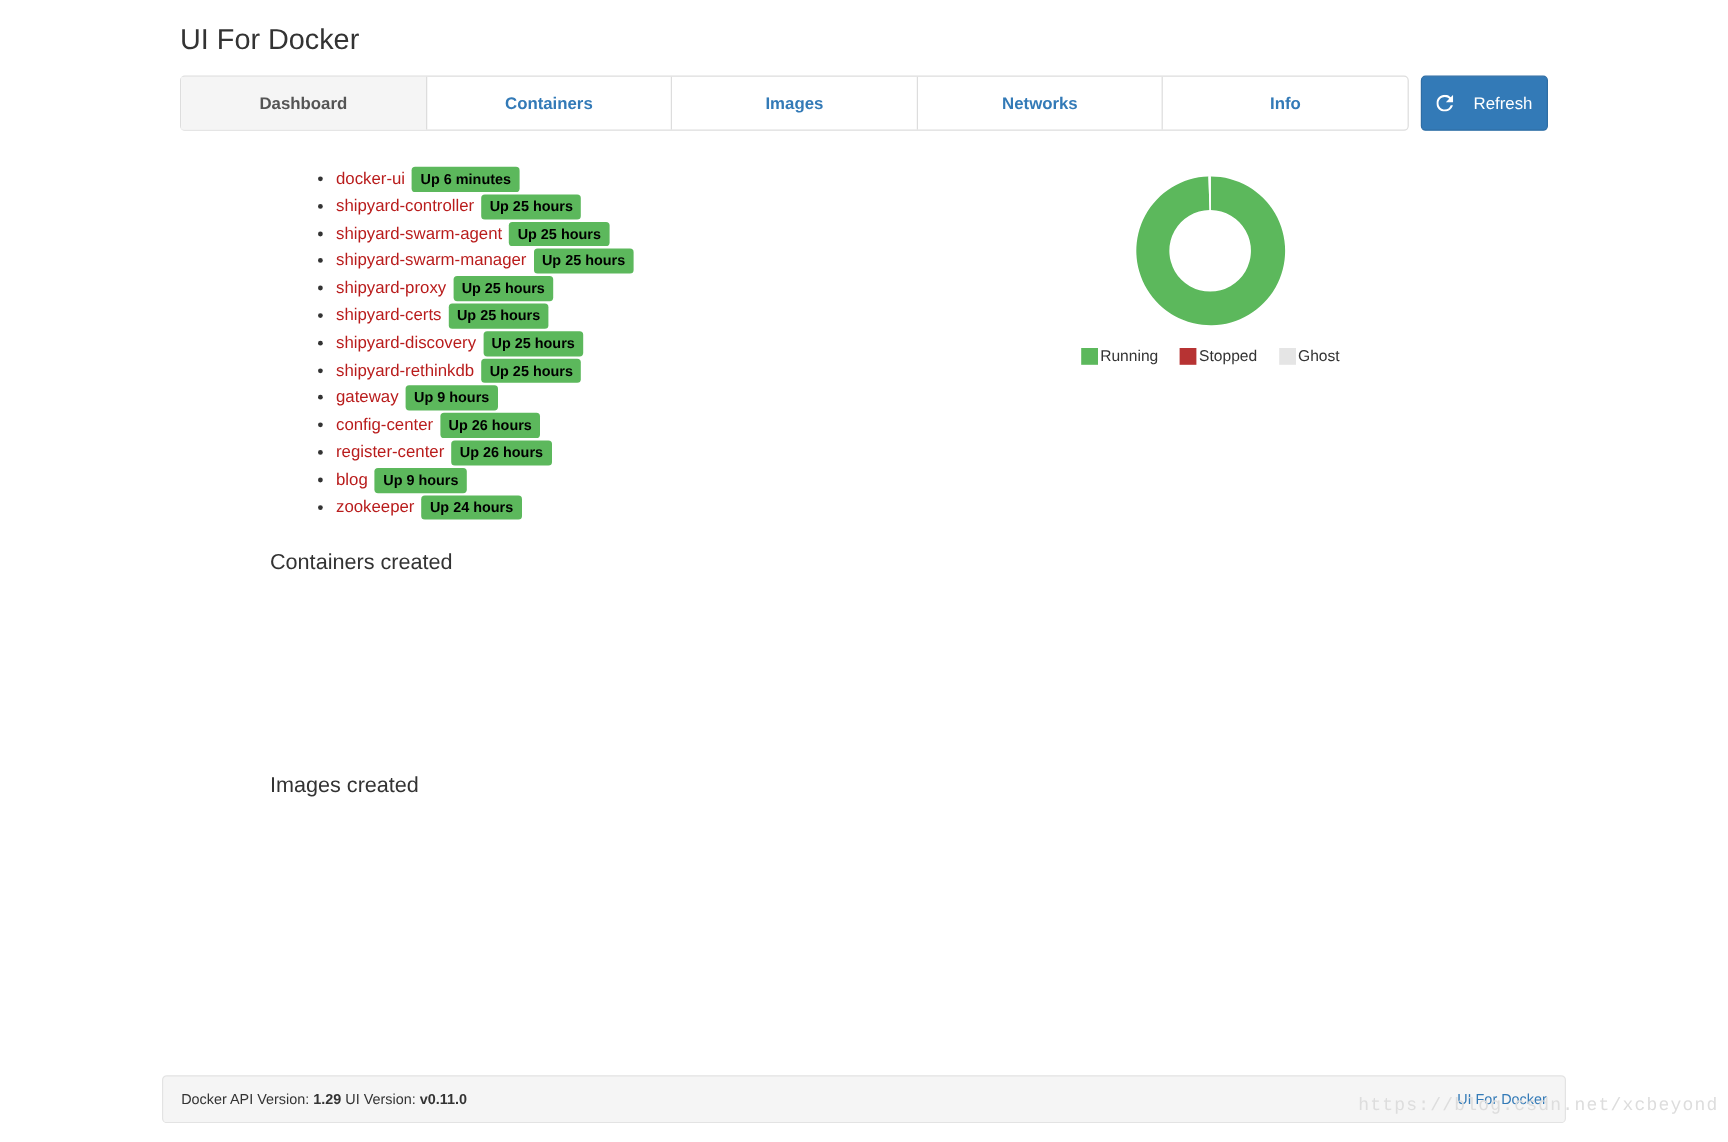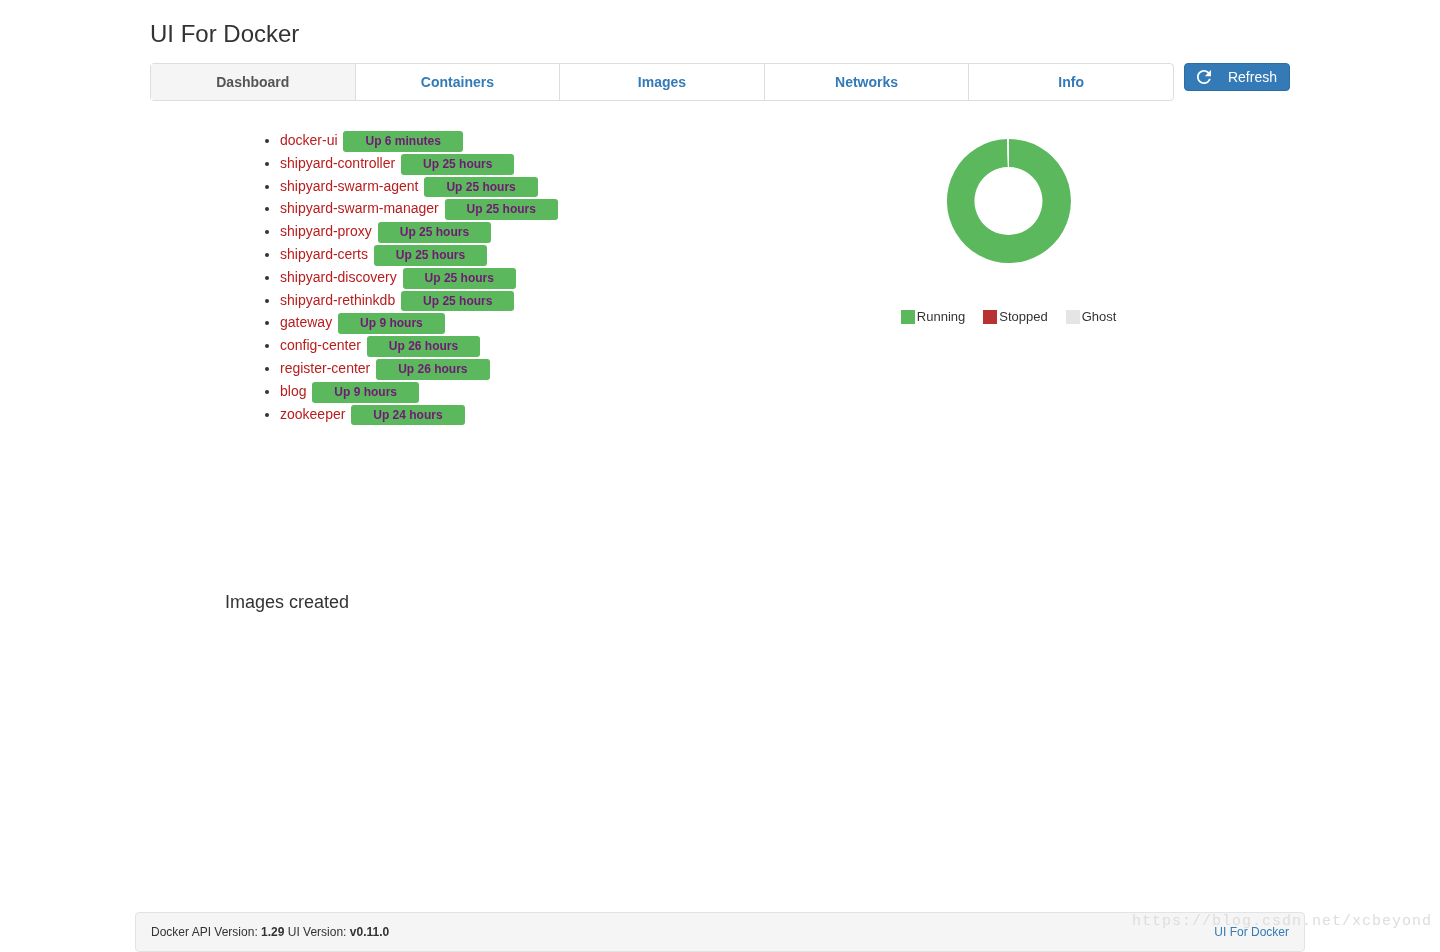--- a/index.html
+++ b/index.html
@@ -54,21 +54,21 @@
   background: #337ab7;
   color: #fff;
   border: 1px solid #2e6da4;
   border-radius: 4px;
   padding: 6px 12px;
   font-size: 14px;
   cursor: pointer;
   display: inline-flex;
   align-items: center;
   gap: 17px;
-  height: 28px;
+  height: 46px;
   align-self: flex-start;
 }
 .refresh-icon {
   display: inline-block;
   width: 14px;
   height: 14px;
 }
 .content-row {
   display: flex;
   gap: 30px;
@@ -90,22 +90,22 @@
   line-height: 1.4;
 }
 .container-link {
   color: #b91c1c;
   text-decoration: none;
   cursor: pointer;
 }
 .badge {
   display: inline-block;
   background: #5cb85c;
-  color: #701a75;
-  padding: 2px 22px;
+  color: #000000;
+  padding: 2px 7px;
   border-radius: 3px;
   font-size: 12px;
   font-weight: bold;
   margin-left: 2px;
 }
 .sub-section-title {
   font-size: 18px;
   font-weight: 500;
   margin-top: 25px;
   margin-left: -15px;
@@ -114,25 +114,25 @@
   display: flex;
   flex-direction: column;
   align-items: center;
 }
 .legend {
   display: flex;
   gap: 18px;
   margin-top: 10px;
   font-size: 13px;
 }
-.legend-item { display: flex; align-items: center; gap: 2px; margin-top: 28px; }
+.legend-item { display: flex; align-items: center; gap: 2px; }
 .legend-swatch { width: 14px; height: 14px; }
 .footer {
   position: fixed;
-  bottom: 0;
+  bottom: 16px;
   left: 50%;
   transform: translateX(-50%);
   width: 1170px;
   border: 1px solid #e3e3e3;
   background: #f5f5f5;
   border-radius: 4px;
   padding: 12px 15px;
   font-size: 12px;
   display: flex;
   justify-content: space-between;
@@ -183,20 +183,21 @@
           <li><a class="container-link">shipyard-proxy</a> <span class="badge">Up 25 hours</span></li>
           <li><a class="container-link">shipyard-certs</a> <span class="badge">Up 25 hours</span></li>
           <li><a class="container-link">shipyard-discovery</a> <span class="badge">Up 25 hours</span></li>
           <li><a class="container-link">shipyard-rethinkdb</a> <span class="badge">Up 25 hours</span></li>
           <li><a class="container-link">gateway</a> <span class="badge">Up 9 hours</span></li>
           <li><a class="container-link">config-center</a> <span class="badge">Up 26 hours</span></li>
           <li><a class="container-link">register-center</a> <span class="badge">Up 26 hours</span></li>
           <li><a class="container-link">blog</a> <span class="badge">Up 9 hours</span></li>
           <li><a class="container-link">zookeeper</a> <span class="badge">Up 24 hours</span></li>
         </ul>
+      <h4 class="sub-section-title">Containers created</h4>
       <div style="height:140px"></div>
       <h4 class="sub-section-title">Images created</h4>
     </div>
     <div class="col-right">
       <div class="donut-wrap">
         <svg width="160" height="140" viewBox="0 0 160 140">
           <g transform="translate(80,70)">
             <path d="M 0 -62 A 62 62 0 1 1 -2 -61.97 L -1.1 -34 A 34 34 0 1 0 0 -34 Z" fill="#5cb85c"></path>
             <path d="M -2 -61.97 A 62 62 0 0 1 0 -62 L 0 -34 A 34 34 0 0 0 -1.1 -34 Z" fill="#fff"></path>
           </g>

